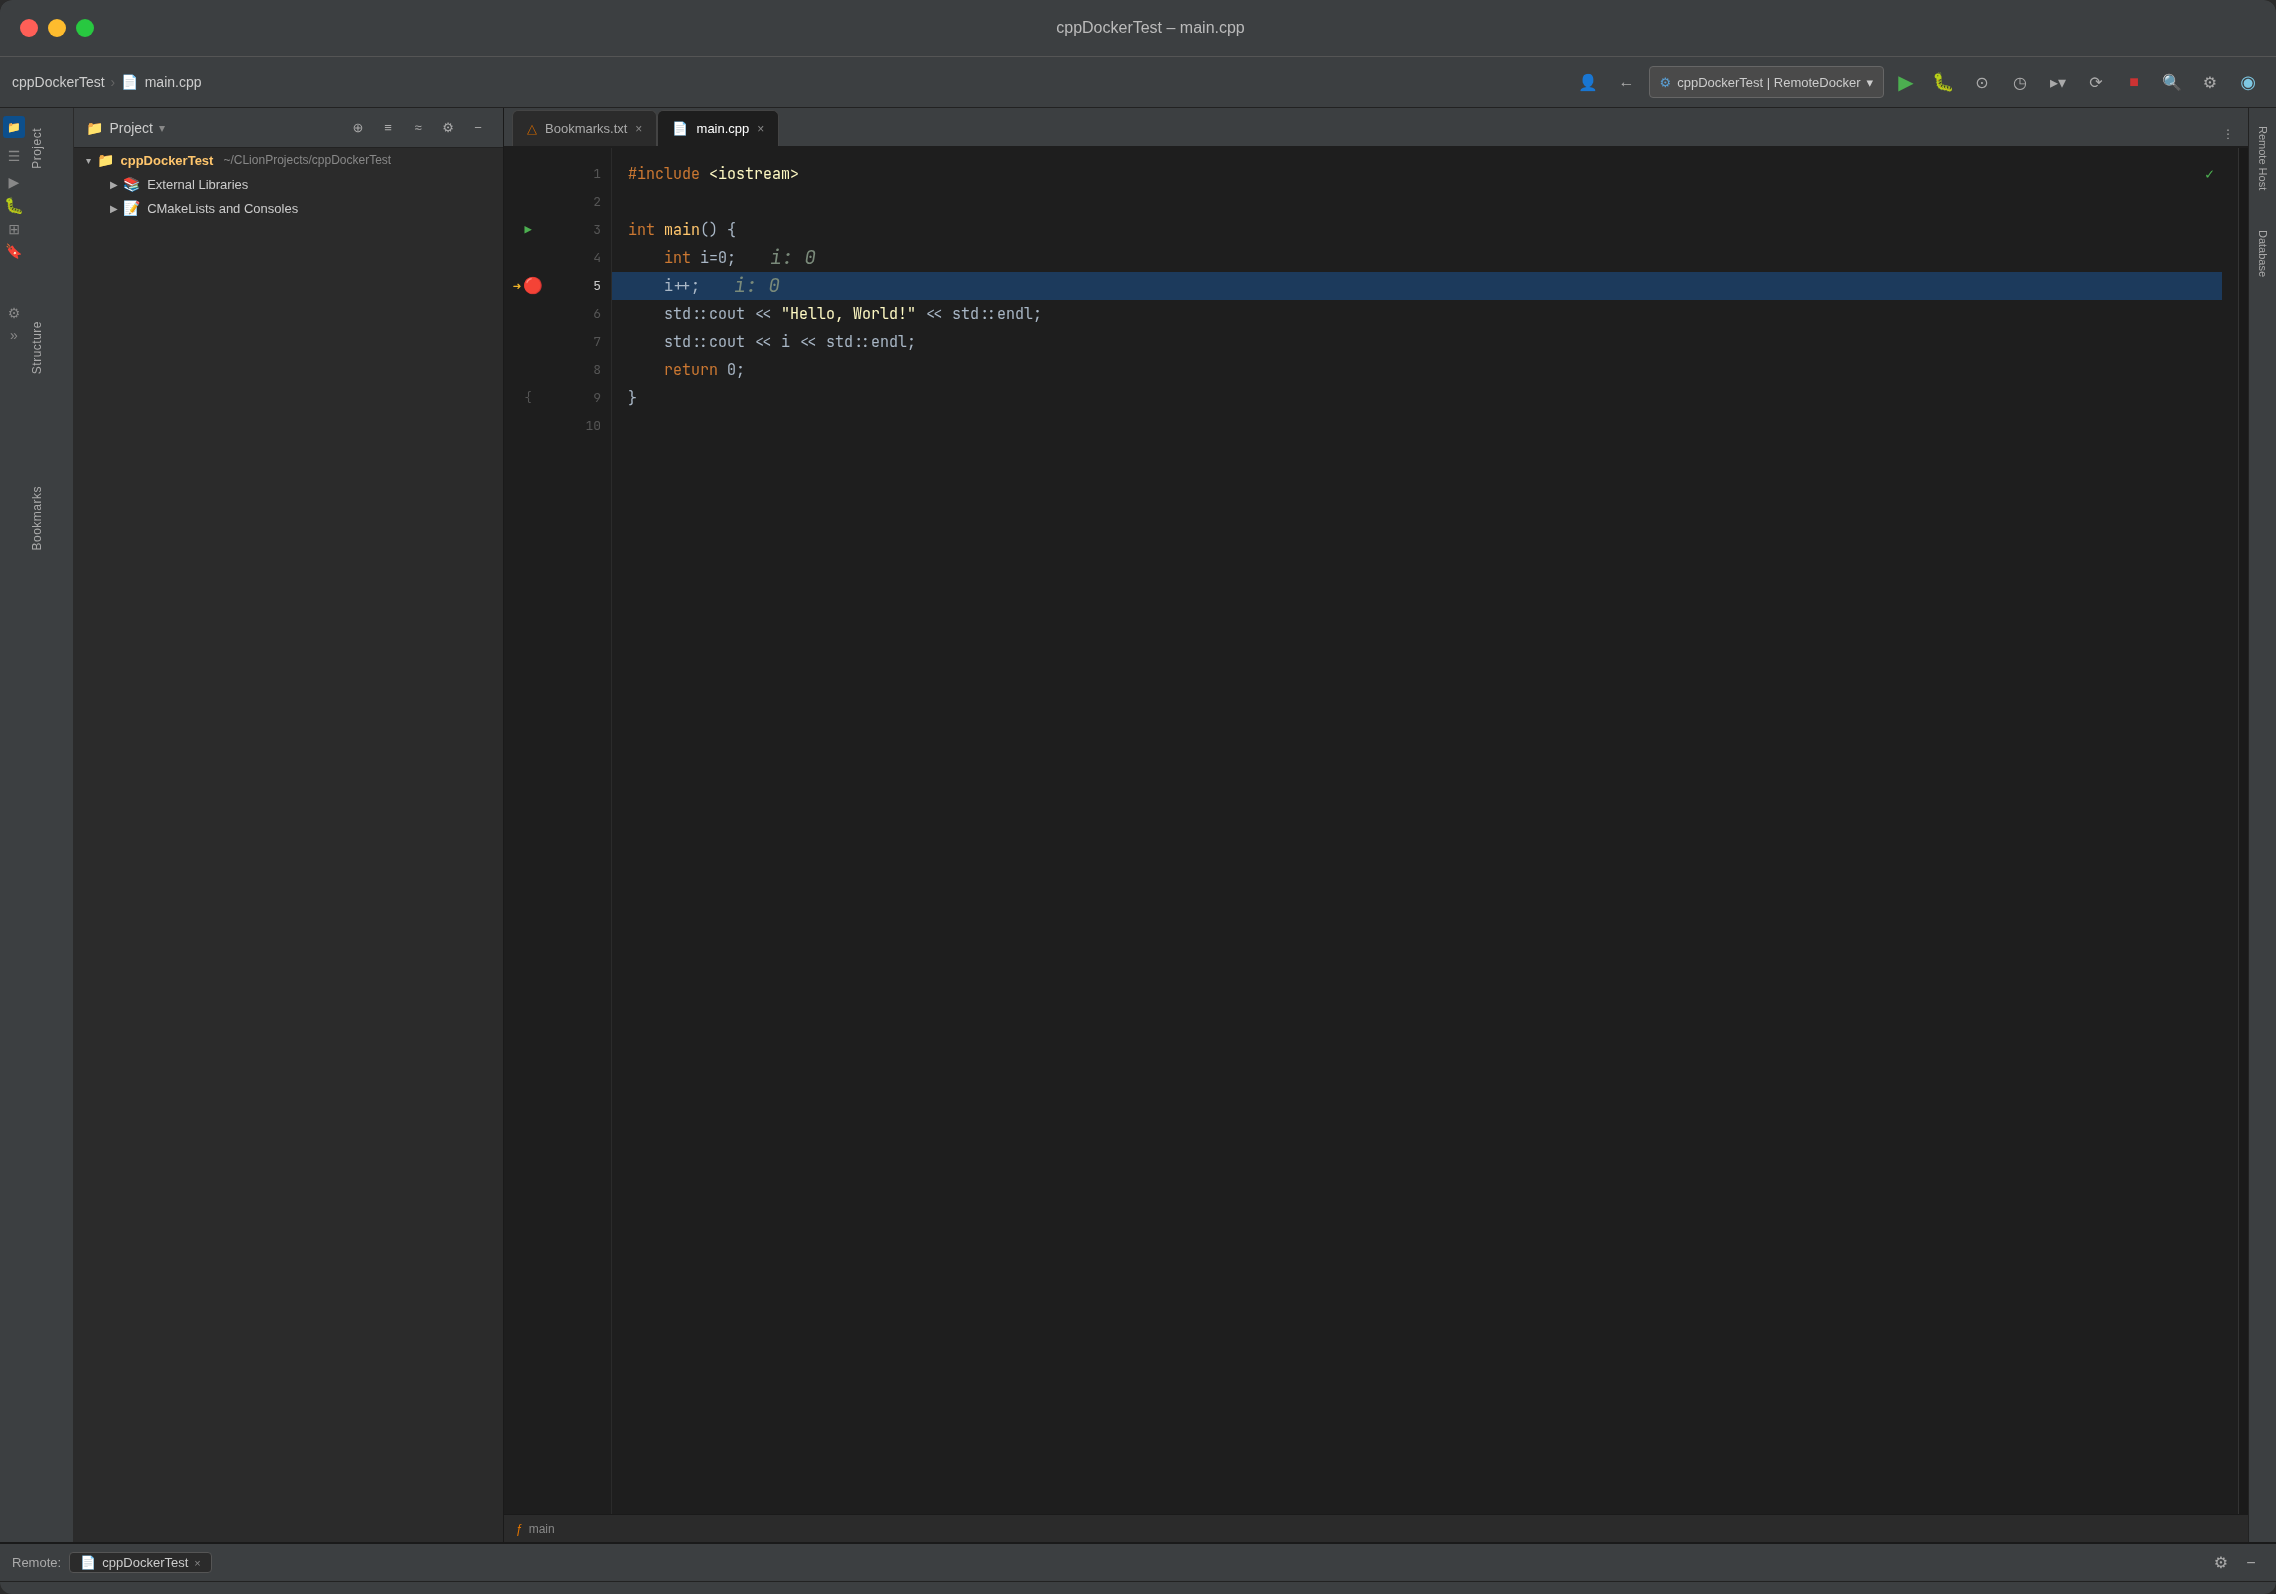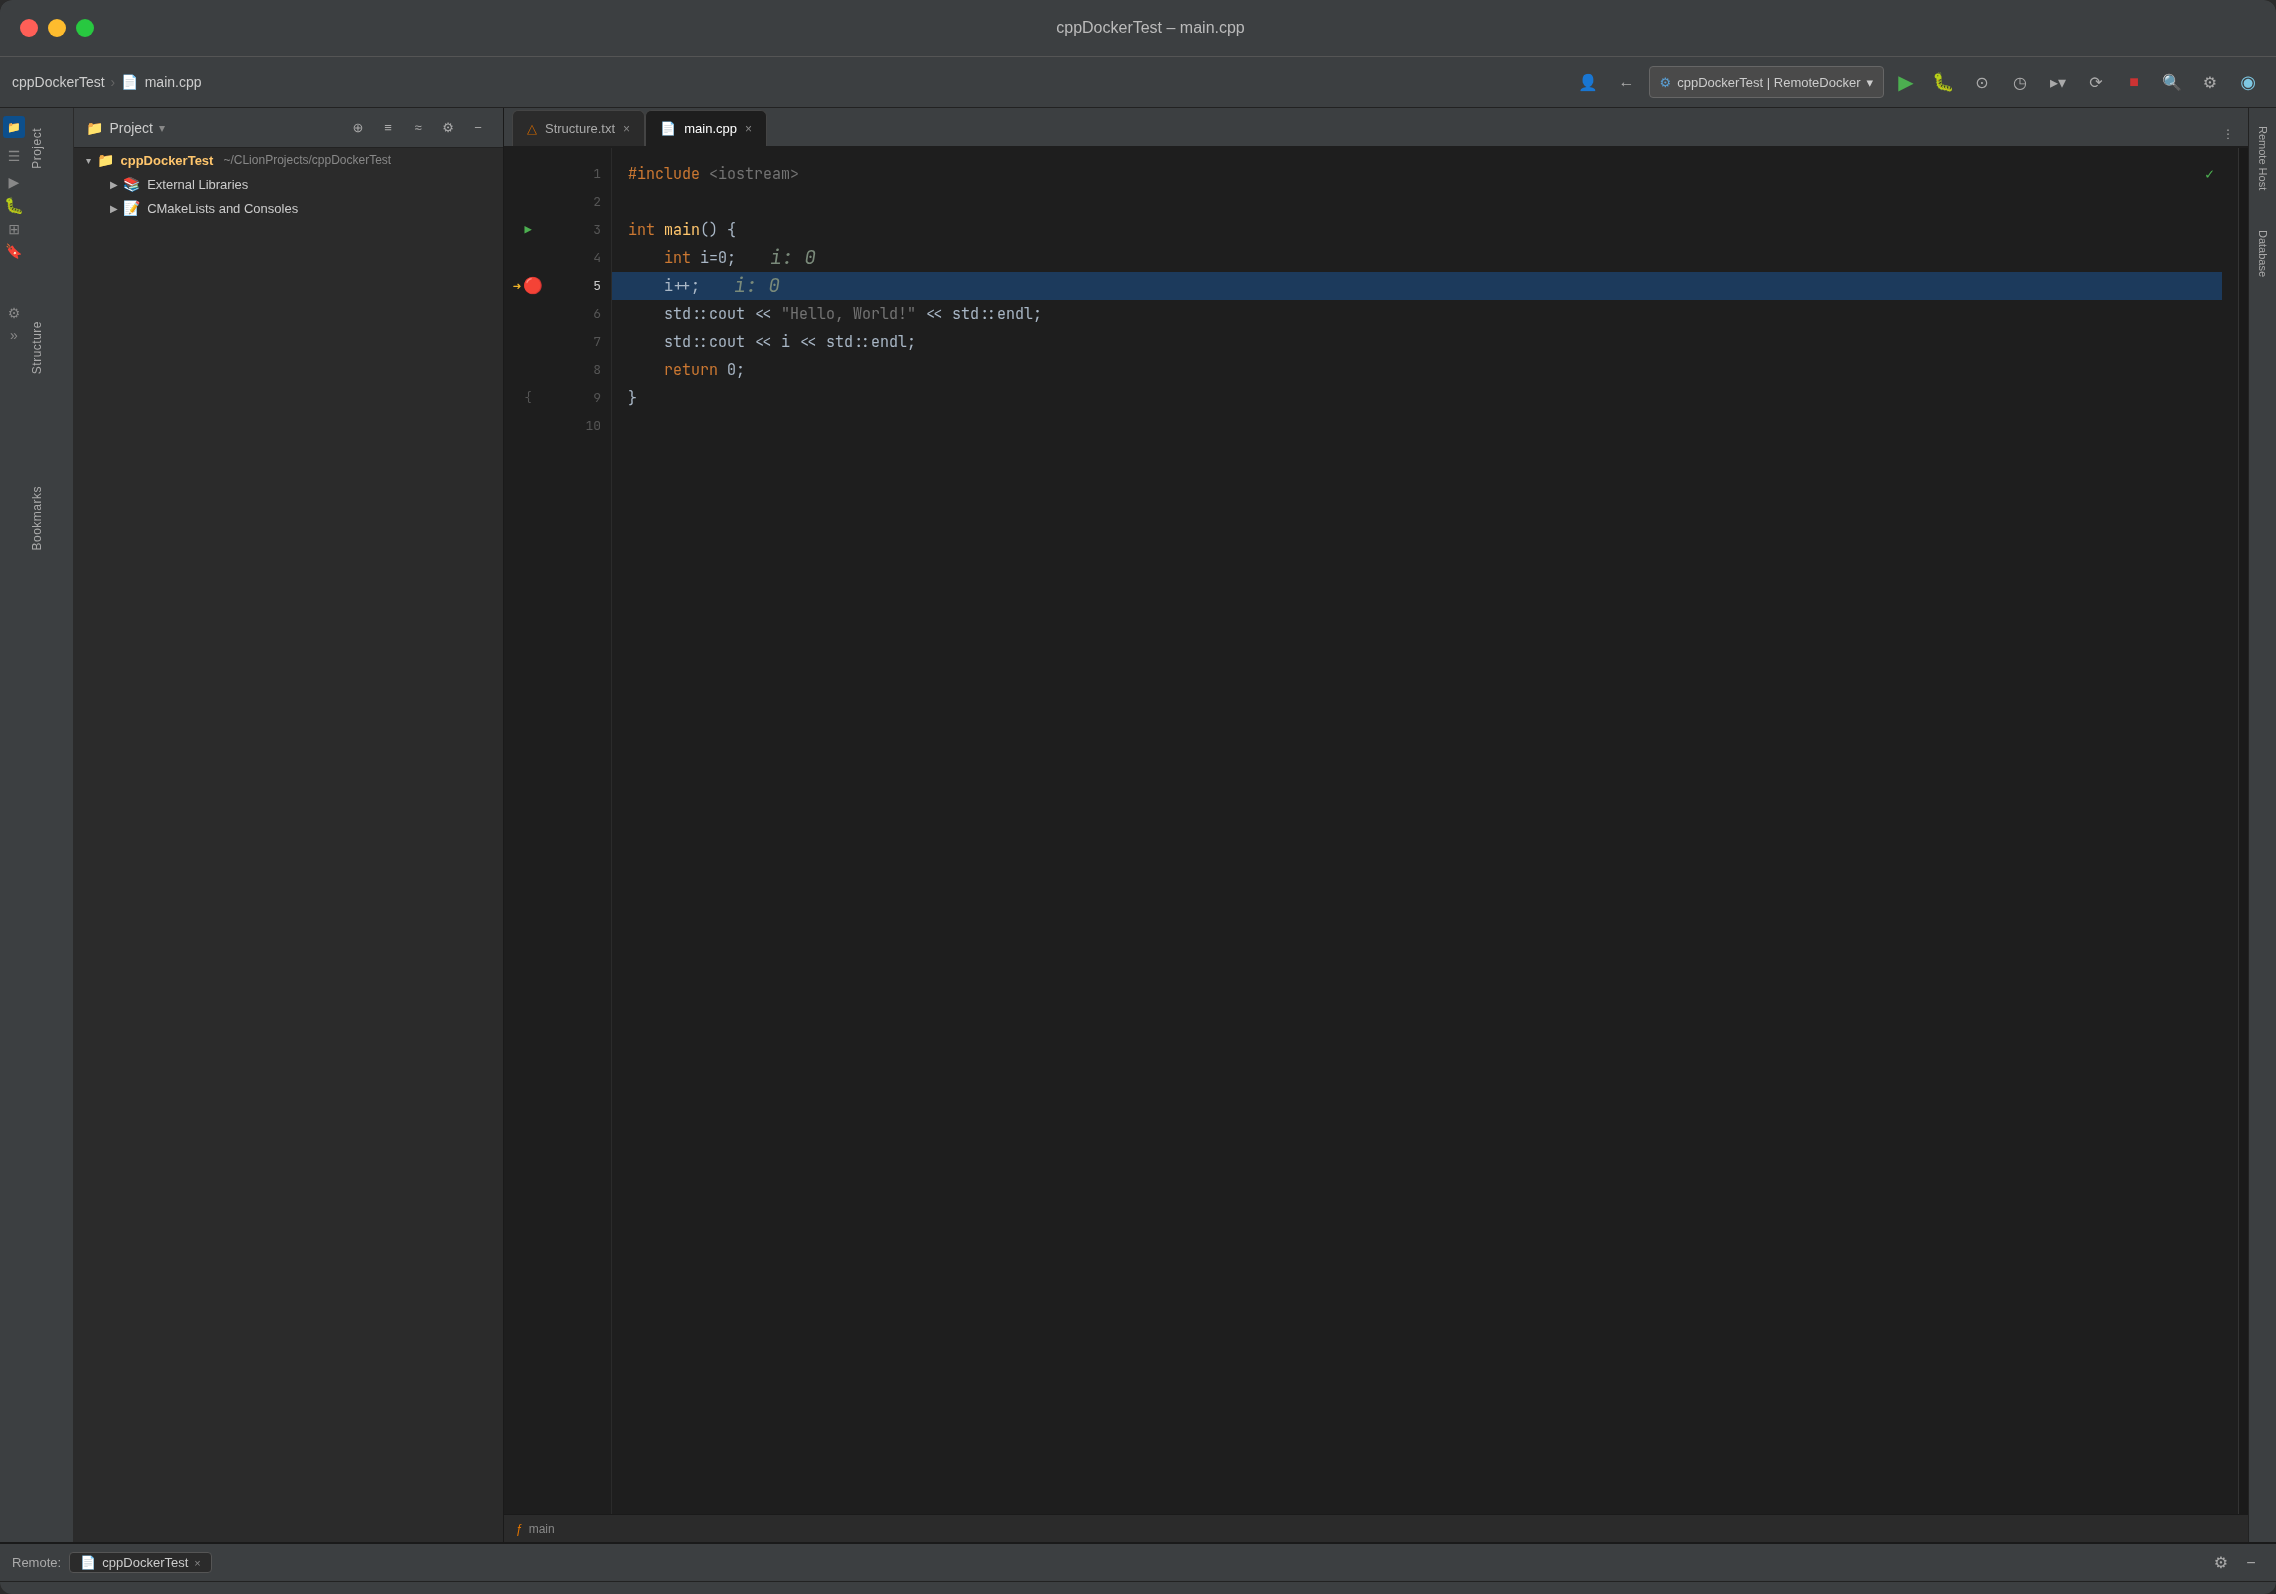--- a/index.html
+++ b/index.html
@@ -238,21 +238,21 @@
     .code-line.highlighted {
       background: #1c3a5c;
       width: 100%;
     }
     .bp-arrow { color: #f0b429; font-size: 14px; }
     .bp-dot { color: #cc3333; font-size: 16px; }
 
     .kw-include { color: #cc7832; }
     .kw-int { color: #cc7832; }
     .kw-return { color: #cc7832; }
-    .kw-string { color: #737373; }
+    .kw-string { color: #fef9c3; }
     .fn-main { color: #ffc66d; }
     .code-normal { color: #a9b7c6; }
     .code-bracket { color: #a9b7c6; }
     .line-hint { color: #7a8a7a; font-style: italic; font-size: 19px; }
 
     
     .gutter-icons {
       width: 32px;
       padding-top: 12px;
       background: #1e1e1e;
@@ -478,21 +478,21 @@
         <span>CMakeLists and Consoles</span>
       </div>
     </div>
   </div>
 
   <div class="editor-area">
 
     <div class="editor-tabs">
       <div class="editor-tab">
         <span class="tab-icon-cmake">△</span>
-        <span>Structure.txt</span>
+        <span>Bookmarks.txt</span>
         <span class="tab-close">×</span>
       </div>
       <div class="editor-tab active">
         <span class="tab-icon-cpp">📄</span>
         <span>main.cpp</span>
         <span class="tab-close">×</span>
       </div>
       <div style="margin-left:auto;display:flex;align-items:center;padding-right:8px;">
         <button class="nav-btn" style="width:24px;height:24px;font-size:12px;">⋮</button>
       </div>

